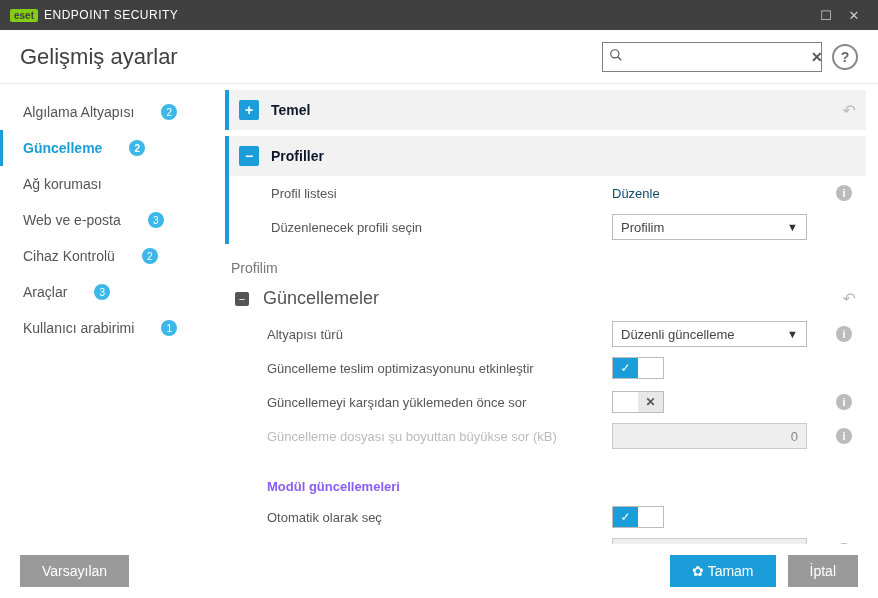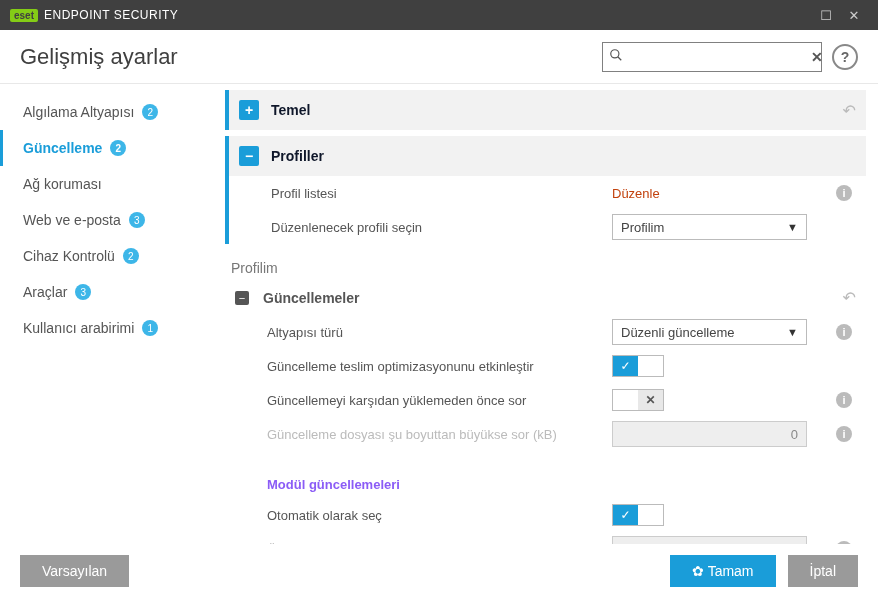--- a/index.html
+++ b/index.html
@@ -15,43 +15,43 @@
 .headerbar h1 { font-size:22px; font-weight:400; color:#404040; }
 .headerbar .spacer { flex:1; }
 .searchbox { width:220px; height:30px; border:1px solid #808080; display:flex; align-items:center; padding:0 6px; gap:6px; }
 .searchbox input { flex:1; border:none; outline:none; font-size:13px; }
 .searchbox .sicon { color:#555; font-size:14px; }
 .searchbox .clr { color:#555; font-size:14px; cursor:pointer; font-weight:bold; }
 .helpbtn { width:26px; height:26px; border:2px solid #888; border-radius:50%; display:flex; align-items:center; justify-content:center; color:#666; margin-left:10px; font-size:14px; font-weight:bold; cursor:pointer; }
 
 .body { display:flex; height:460px; }
 .sidebar { width:225px; padding-top:10px; }
-.sidebar .item { display:flex; align-items:flex-end; padding:10px 20px; font-size:14px; color:#555; cursor:pointer; border-left:3px solid transparent; }
+.sidebar .item { display:flex; align-items:flex-end; padding:10px 20px; font-size:14px; color:#555; cursor:pointer; border-left:3px solid transparent;gap:19px; }
 .sidebar .item.active { color:#1a9dd9; font-weight:600; border-left:3px solid #1a9dd9; }
 .sidebar .badge { width:16px; height:16px; border-radius:50%; background:#3db6e8; color:#fff; font-size:10px; display:flex; align-items:center; justify-content:center; margin-left:8px; }
 
 .content { flex:1; overflow-y:auto; padding:6px 12px 0 0; }
 .section { border-left:4px solid #1a9dd9; margin-bottom:6px; }
 .section-hd { background:#f2f2f2; height:40px; display:flex; align-items:center; padding:0 10px; }
 .expbtn { width:20px; height:20px; background:#1a9dd9; color:#fff; display:flex; align-items:center; justify-content:center; font-size:14px; font-weight:bold; margin-right:12px; cursor:pointer; border-radius:2px; }
 .section-hd .title { font-size:14px; font-weight:600; color:#0f172a; flex:1; }
 .undo { color:#bbb; font-size:16px; cursor:pointer; }
 
 .row { display:flex; align-items:center; height:34px; padding-left:42px; padding-right:10px; font-size:13px; color:#555; }
 .row .label { flex:1; }
 .row .label.disabled { color:#bbb; }
 .row .ctrl { width:220px; display:flex; align-items:center; }
 .row .info { width:24px; text-align:center; }
 .info-icon { display:inline-flex; width:16px; height:16px; border-radius:50%; background:#bbb; color:#fff; font-size:11px; font-weight:bold; align-items:center; justify-content:center; font-style:normal; }
-.link { color:#c2410c; cursor:pointer; }
+.link { color:#0c4a6e; cursor:pointer; }
 
 .subhdr { padding:10px 0 4px 6px; font-size:14px; color:#777; }
 .grouphdr { display:flex; align-items:center; padding:8px 10px; }
 .grouphdr .gicon { width:14px; height:14px; background:#555; color:#fff; font-size:11px; display:flex; align-items:center; justify-content:center; margin-right:14px; border-radius:2px; }
-.grouphdr .gtitle { font-size:14px; font-weight:700; color:#555; flex:1; }
+.grouphdr .gtitle { font-size:18px; font-weight:400; color:#555; flex:1; }
 
 .select { width:195px; height:26px; border:1px solid #bbb; background:#fff; display:flex; align-items:center; padding:0 8px; font-size:13px; color:#444; cursor:pointer; }
 .select .sv { flex:1; }
 .select .chev { font-size:11px; color:#333; }
 
 .toggle { width:52px; height:22px; border:1px solid #bbb; display:flex; cursor:pointer; }
 .toggle .half { flex:1; display:flex; align-items:center; justify-content:center; font-size:12px; }
 .toggle.on .half:first-child { background:#1a9dd9; color:#fff; }
 .toggle.on .half:last-child { background:#fff; }
 .toggle.off .half:first-child { background:#fff; }

